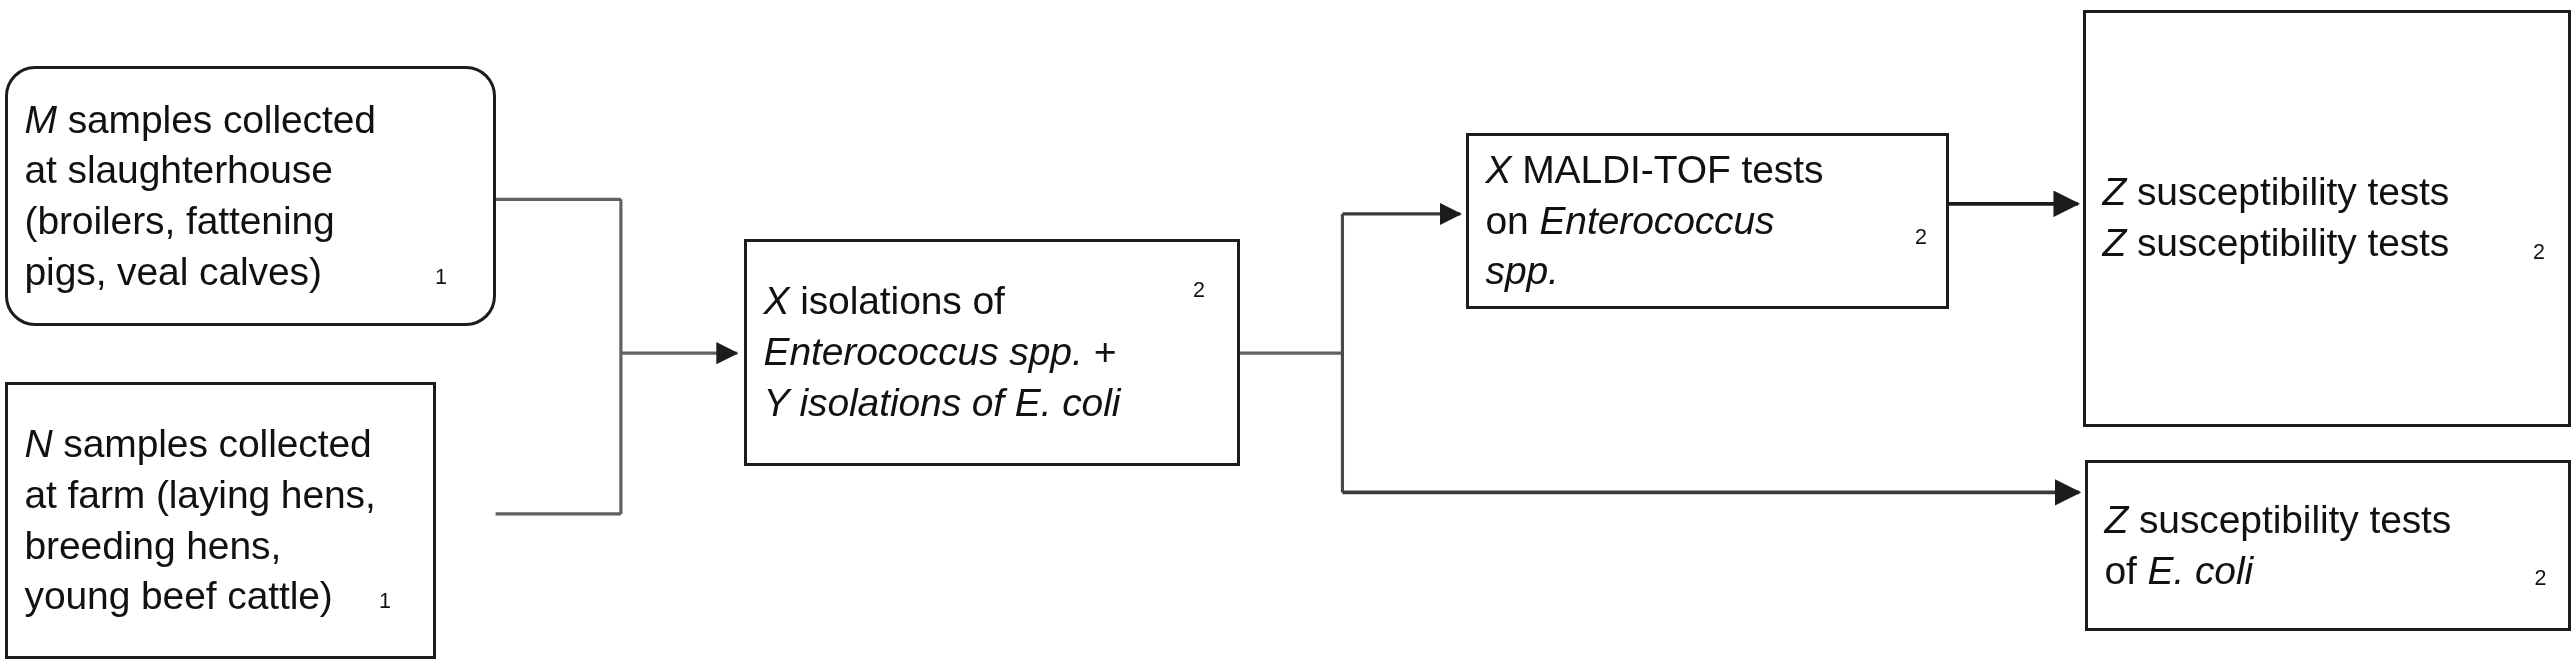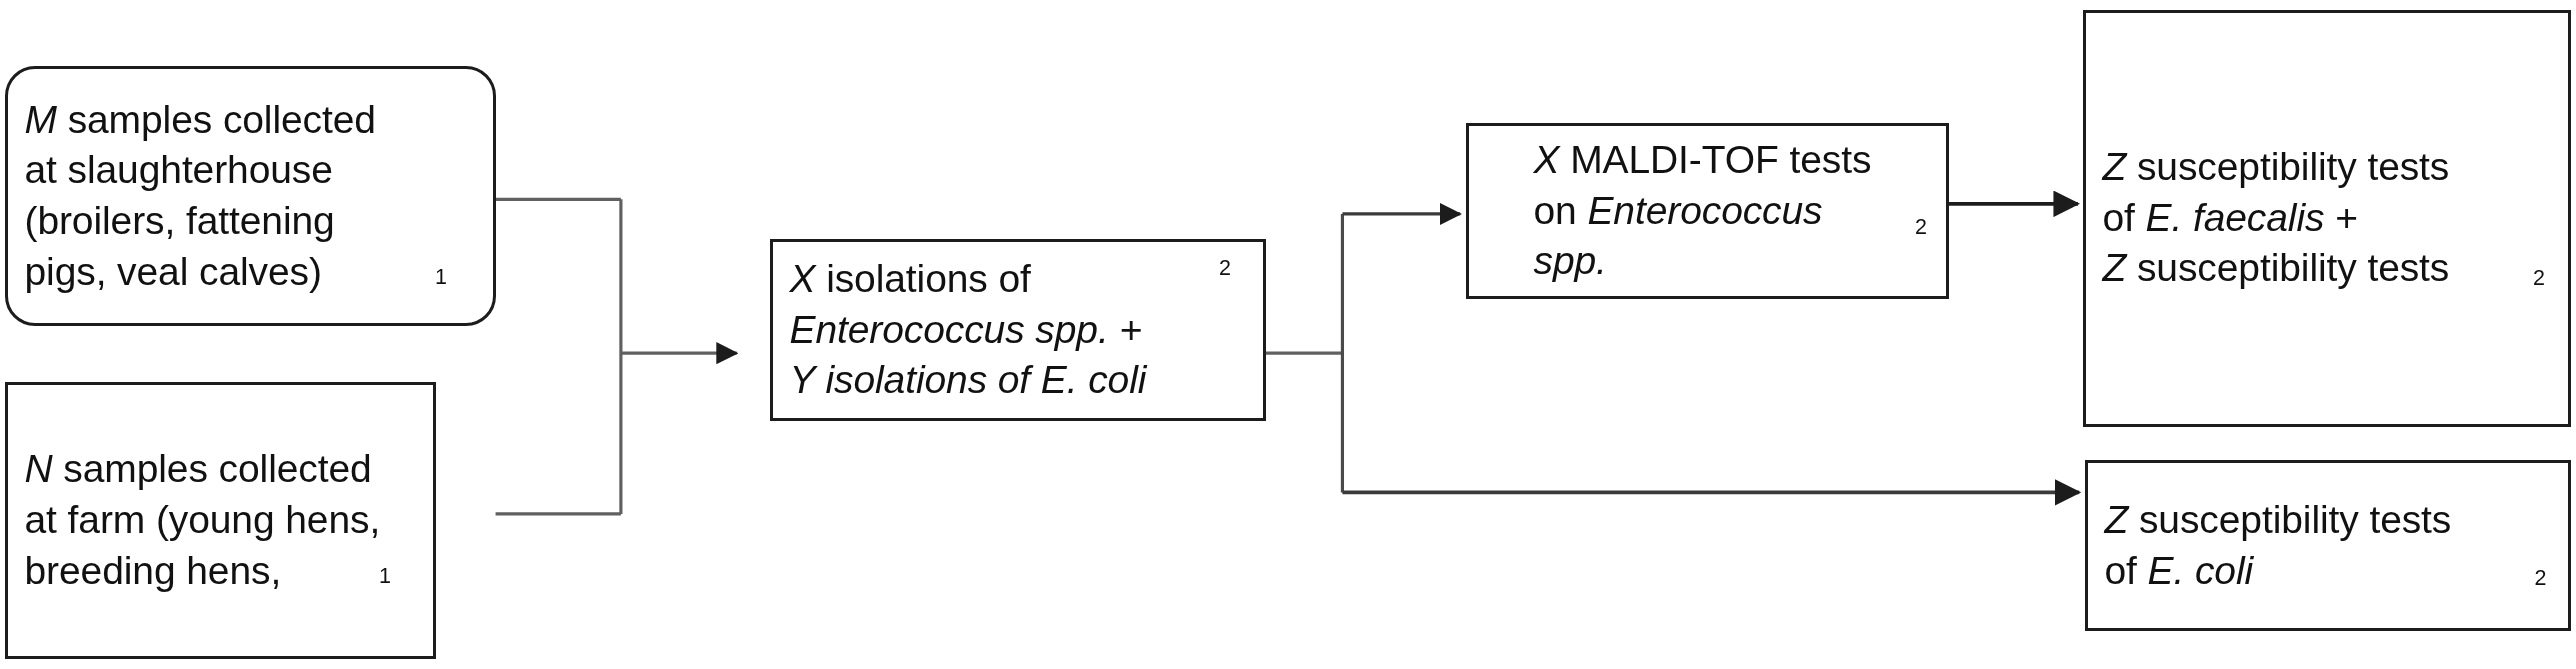--- a/index.html
+++ b/index.html
@@ -47,22 +47,22 @@
   .fnote {
     position: absolute;
     font-size: 21.5px;
     line-height: 1;
     color: #111111;
   }
 
   
   #node-samples-slaughterhouse { left: 5px;    top: 66px;  width: 491px;  height: 260px; border-radius: 30px; }
   #node-samples-farm           { left: 5px;    top: 382px;  width: 431px;  height: 277px; }
-  #node-isolations             { left: 770px; top: 239px;  width: 496px;  height: 182px; }
-  #node-maldi-tof              { left: 1466px; top: 123px;  width: 483px;  height: 176px; padding-left: 48px; }
+  #node-isolations             { left: 744px; top: 239px;  width: 496px;  height: 227px; }
+  #node-maldi-tof              { left: 1466px; top: 133px;  width: 483px;  height: 176px; }
   #node-susceptibility-entero  { left: 2083px; top: 9.5px;   width: 488px;  height: 417px; }
   #node-susceptibility-ecoli   { left: 2085px; top: 460px;  width: 486px;  height: 171px; }
 
   
   #fn-slaughterhouse { right: 46px;  bottom: 8.9px; }
   #fn-farm           { right: 42px;  bottom: 8.9px; }
   #fn-isolations     { right: 32px;  top: 3.8px; }
   #fn-maldi          { right: 19px;  bottom: 49px; }
   #fn-entero         { right: 23px;  bottom: 5px; }
   #fn-ecoli          { right: 21.5px;  bottom: 6.3px; }
@@ -114,22 +114,23 @@
       <div class="line">at slaughterhouse</div>
       <div class="line">(broilers, fattening</div>
       <div class="line">pigs, veal calves)</div>
       <span class="fnote" id="fn-slaughterhouse">1</span>
     </div>
   </div>
 
   <div class="node" id="node-samples-farm">
     <div class="body">
       <div class="line"><span class="ital">N</span><span> samples collected</span></div>
-      <div class="line">at farm (young hens,</div>
+      <div class="line">at farm (laying hens,</div>
       <div class="line">breeding hens,</div>
+      <div class="line">young beef cattle)</div>
       <span class="fnote" id="fn-farm">1</span>
     </div>
   </div>
 
   <div class="node" id="node-isolations">
     <div class="body">
       <div class="line"><span class="ital">X</span><span> isolations of</span></div>
       <div class="line ital">Enterococcus spp. +</div>
       <div class="line ital">Y isolations of E. coli</div>
       <span class="fnote" id="fn-isolations">2</span>
@@ -141,21 +142,20 @@
       <div class="line"><span class="ital">X</span><span> MALDI-TOF tests</span></div>
       <div class="line"><span>on </span><span class="ital">Enterococcus</span></div>
       <div class="line ital">spp.</div>
       <span class="fnote" id="fn-maldi">2</span>
     </div>
   </div>
 
   <div class="node" id="node-susceptibility-entero">
     <div class="body pad-entero">
       <div class="line"><span class="ital">Z</span><span> susceptibility tests</span></div>
-      <div class="line"><span>of </span><span class="ital">E. faecalis</span><span> +</span></div>
       <div class="line"><span class="ital">Z</span><span> susceptibility tests</span></div>
       <span class="fnote" id="fn-entero">2</span>
     </div>
   </div>
 
   <div class="node" id="node-susceptibility-ecoli">
     <div class="body">
       <div class="line"><span class="ital">Z</span><span> susceptibility tests</span></div>
       <div class="line"><span>of </span><span class="ital">E. coli</span></div>
       <span class="fnote" id="fn-ecoli">2</span>

